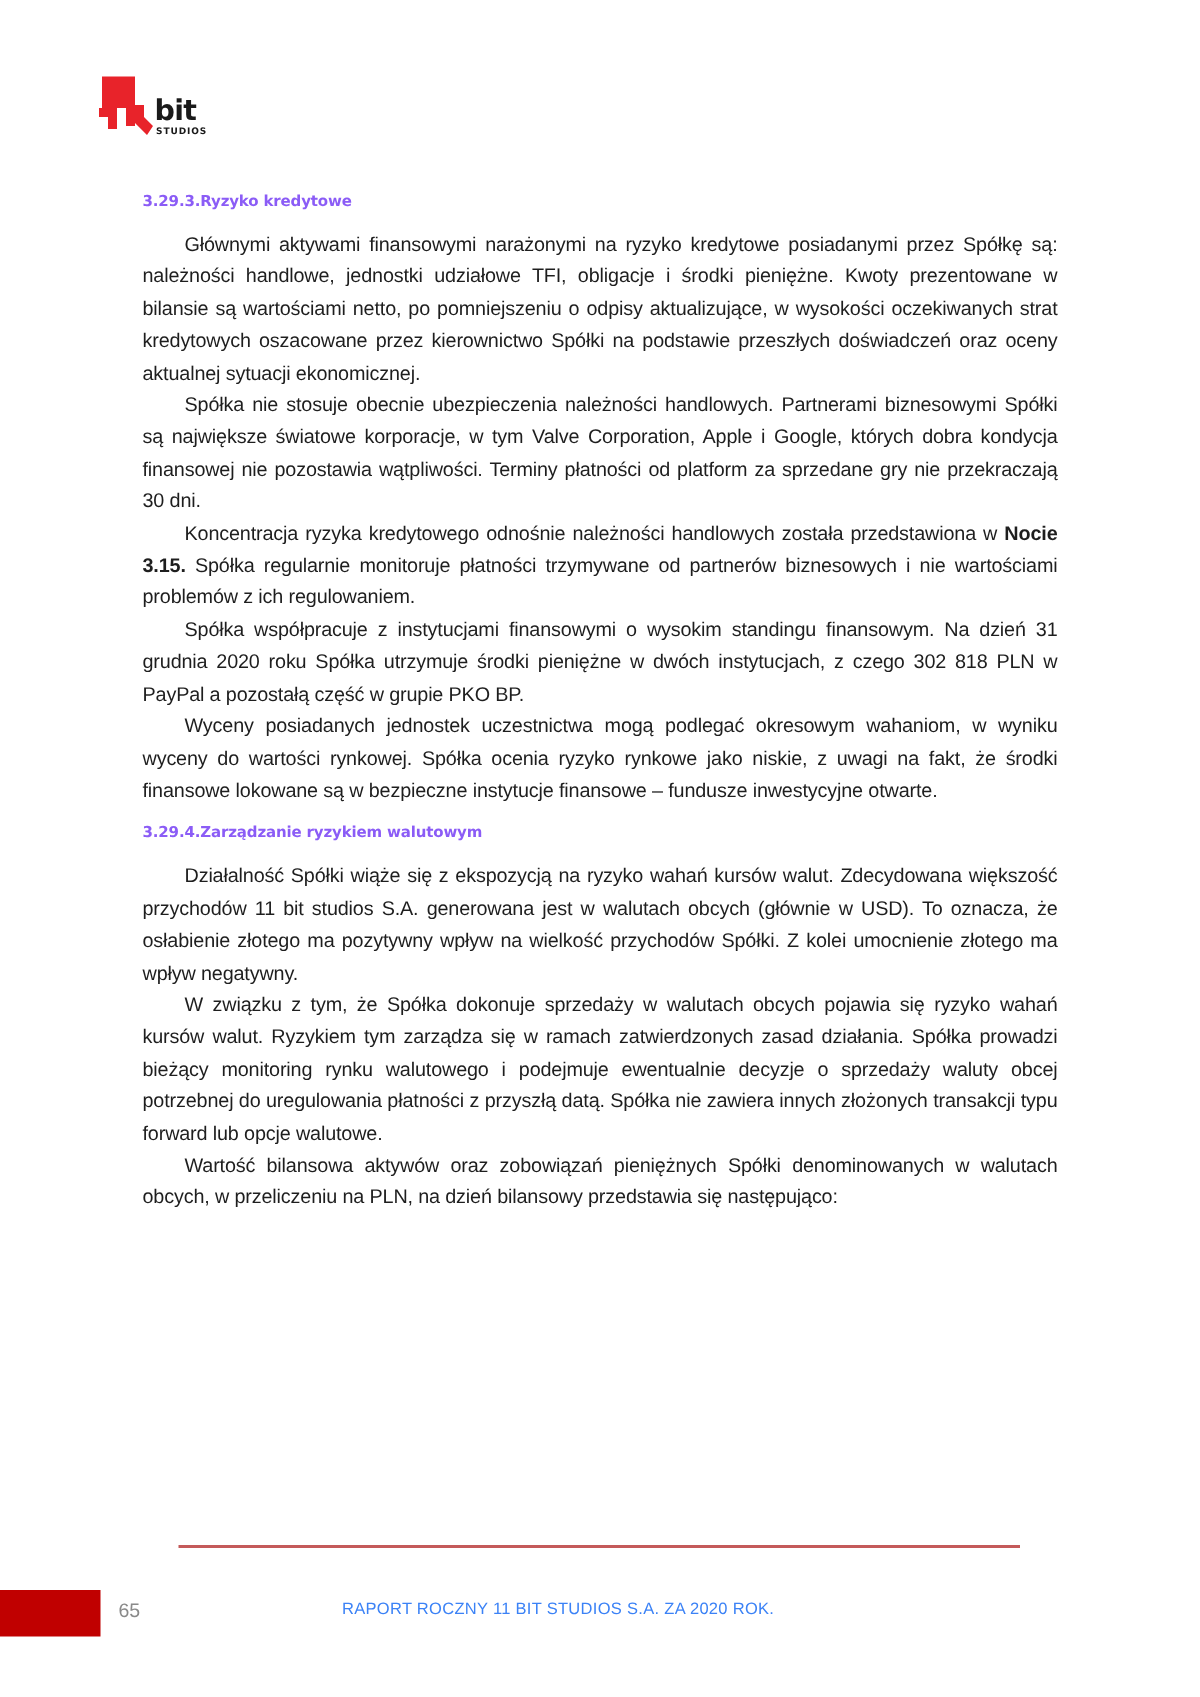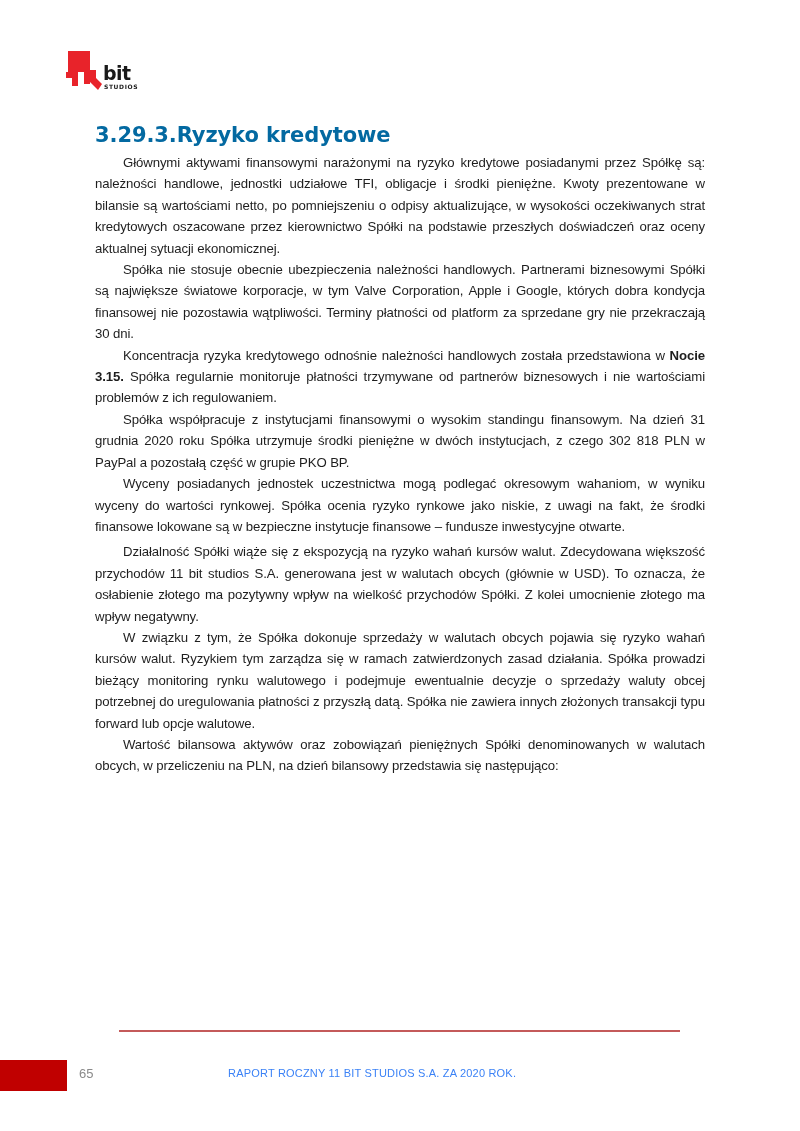--- a/index.html
+++ b/index.html
@@ -25,22 +25,22 @@
     .logo svg { display: block; }
     .content {
       position: absolute;
       left: 95px;
       top: 120px;
       width: 610px;
     }
     .section-heading {
       font-family: "DejaVu Sans", sans-serif;
       font-weight: bold;
-      font-size: 21px;
-      color: #0369a1;
+      font-size: 10px;
+      color: #8b5cf6;
       margin: 4px 0 6px 0;
       letter-spacing: -0.1px;
       line-height: 22px;
     }
     .para {
       font-size: 13.2px;
       line-height: 21.4px;
       text-align: justify;
       text-indent: 28px;
       margin: 0;
@@ -100,20 +100,21 @@
 
   <h2 class="section-heading">3.29.3.Ryzyko kredytowe</h2>
   <p class="para">Głównymi aktywami finansowymi narażonymi na ryzyko kredytowe posiadanymi przez Spółkę są: należności handlowe, jednostki udziałowe TFI, obligacje i środki pieniężne. Kwoty prezentowane w bilansie są wartościami netto, po pomniejszeniu o odpisy aktualizujące, w wysokości oczekiwanych strat kredytowych oszacowane przez kierownictwo Spółki na podstawie przeszłych doświadczeń oraz oceny aktualnej sytuacji ekonomicznej.</p>
   <p class="para">Spółka nie stosuje obecnie ubezpieczenia należności handlowych. Partnerami biznesowymi Spółki są największe światowe korporacje, w tym Valve Corporation, Apple i Google, których dobra kondycja finansowej nie pozostawia wątpliwości. Terminy płatności od platform za sprzedane gry nie przekraczają 30 dni.</p>
   <p class="para"><span>Koncentracja ryzyka kredytowego odnośnie należności handlowych została przedstawiona w </span><b>Nocie 3.15.</b><span> Spółka regularnie monitoruje płatności trzymywane od partnerów biznesowych i nie wartościami problemów z ich regulowaniem.</span></p>
   <p class="para">Spółka współpracuje z instytucjami finansowymi o wysokim standingu finansowym. Na dzień 31 grudnia 2020 roku Spółka utrzymuje środki pieniężne w dwóch instytucjach, z czego 302 818 PLN w PayPal a pozostałą część w grupie PKO BP.</p>
   <p class="para">Wyceny posiadanych jednostek uczestnictwa mogą podlegać okresowym wahaniom, w wyniku wyceny do wartości rynkowej. Spółka ocenia ryzyko rynkowe jako niskie, z uwagi na fakt, że środki finansowe lokowane są w bezpieczne instytucje finansowe – fundusze inwestycyjne otwarte.</p>
 
   <div class="gap"></div>
 
+  <h2 class="section-heading">3.29.4.Zarządzanie ryzykiem walutowym</h2>
   <p class="para">Działalność Spółki wiąże się z ekspozycją na ryzyko wahań kursów walut. Zdecydowana większość przychodów 11 bit studios S.A. generowana jest w walutach obcych (głównie w USD). To oznacza, że osłabienie złotego ma pozytywny wpływ na wielkość przychodów Spółki. Z kolei umocnienie złotego ma wpływ negatywny.</p>
   <p class="para">W związku z tym, że Spółka dokonuje sprzedaży w walutach obcych pojawia się ryzyko wahań kursów walut. Ryzykiem tym zarządza się w ramach zatwierdzonych zasad działania. Spółka prowadzi bieżący monitoring rynku walutowego i podejmuje ewentualnie decyzje o sprzedaży waluty obcej potrzebnej do uregulowania płatności z przyszłą datą. Spółka nie zawiera innych złożonych transakcji typu forward lub opcje walutowe.</p>
   <p class="para">Wartość bilansowa aktywów oraz zobowiązań pieniężnych Spółki denominowanych w walutach obcych, w przeliczeniu na PLN, na dzień bilansowy przedstawia się następująco:</p>
 
 </div>
 
 <div class="footer-line"></div>
 <div class="footer-block"></div>
 <div class="page-number">65</div>
 <div class="footer-title">RAPORT ROCZNY 11 BIT STUDIOS S.A. ZA 2020 ROK.</div>

